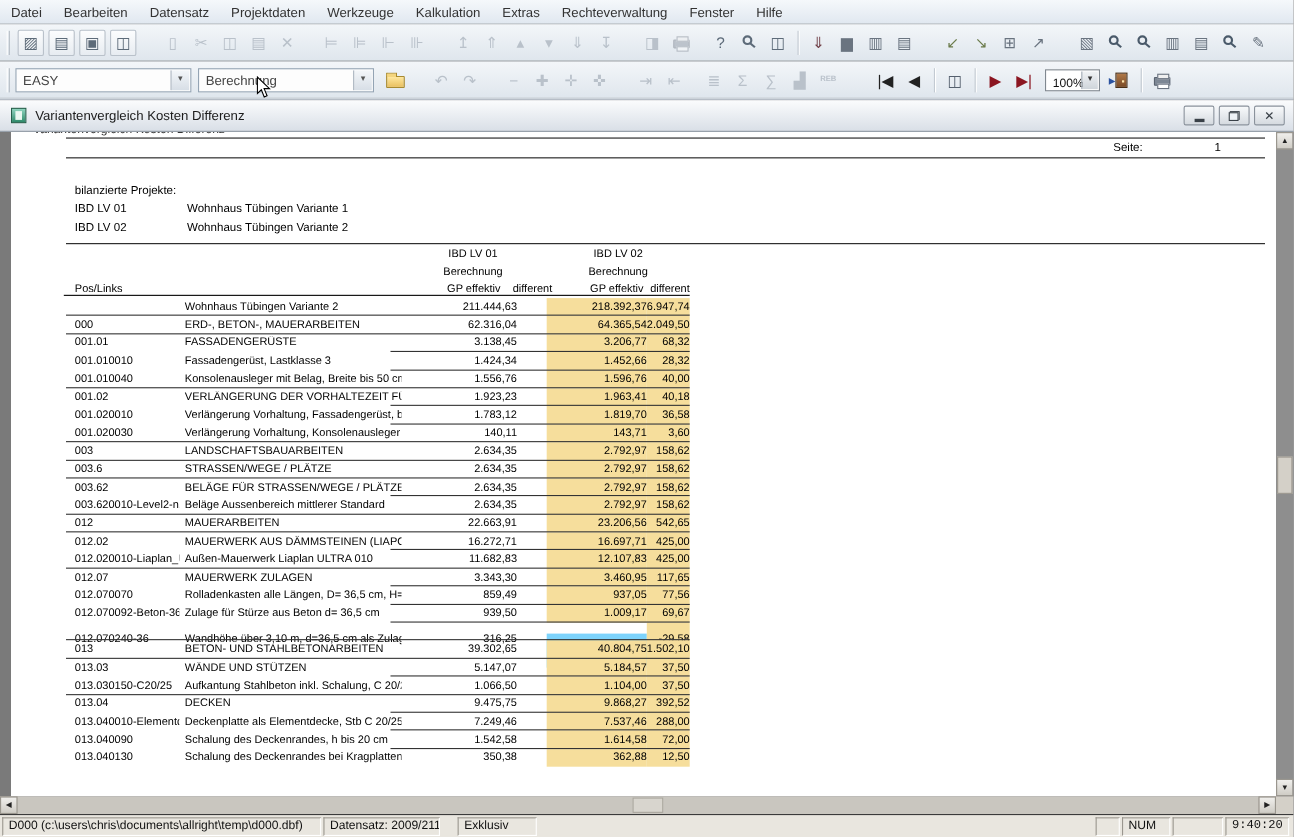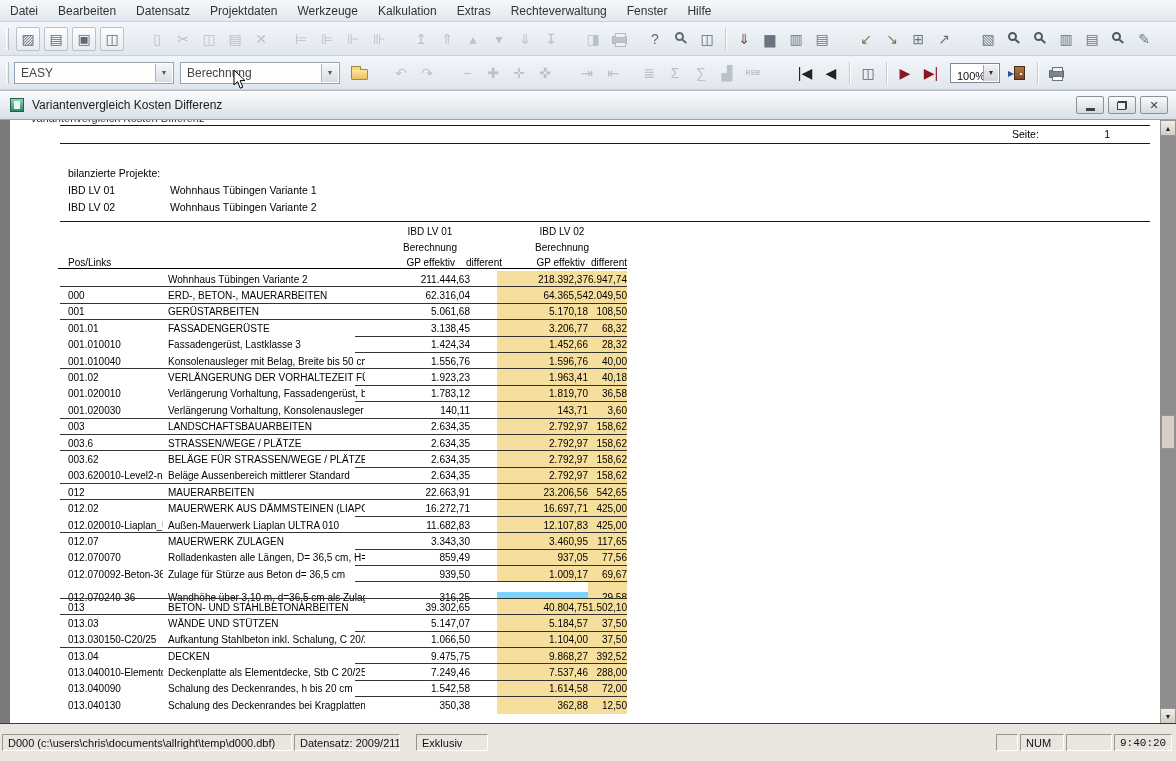--- a/index.html
+++ b/index.html
@@ -117,21 +117,21 @@
   .sbtn { position:absolute; width:16px; height:16px; background:linear-gradient(#f0efec,#cfccc5);
     border:1px solid #9a968e; display:flex; align-items:center; justify-content:center;
     font-size:7px; color:#222; }
   #vs-up { top:0; left:0; } #vs-down { bottom:0; left:0; }
   #hs-left { left:0; top:0; } #hs-right { right:0; top:0; }
   #vs-thumb { position:absolute; left:1px; right:1px; top:295px; height:34px; background:#d4d0c8; border:1px solid #99958d; }
   #hs-thumb { position:absolute; left:575px; width:28px; top:1px; bottom:1px; background:#d8d5ce; border:1px solid #a9a59d; }
   #sb-corner { position:absolute; right:0; bottom:0; width:16px; height:16px; background:#d4d0c8; }
 
   
-  #statusbar { position:absolute; left:0; right:0; bottom:0; height:38px; background:#e9e6df;
+  #statusbar { position:absolute; left:0; right:0; bottom:0; height:21px; background:#e9e6df;
     border-top:1px solid #3a3a3a; display:flex; align-items:center; padding:0 2px; }
   .sb-panel { height:17px; border:1px solid; border-color:#9a968e #ffffff #ffffff #9a968e;
     display:flex; align-items:center; font-size:11px; color:#111; padding:0 5px;
     margin-right:2px; white-space:nowrap; overflow:hidden; }
   #sbp-file { width:290px; } #sbp-rec { width:106px; } #sbp-mode { width:72px;margin-left:14px; }
   #sb-spacer { flex:1; }
   #sbp-a { width:22px; } #sbp-num { width:44px; } #sbp-b { width:46px; } #sbp-time { width:58px;font-family:Liberation Mono, monospace; }
 
   #cursor { position:absolute; left:233px; top:69px; z-index:99; }
 </style>
@@ -323,29 +323,20 @@
         <div class="r-row">
           <div class="c-pos">000</div>
           <div class="c-text">ERD-, BETON-, MAUERARBEITEN</div>
           <div class="c-num">62.316,04</div>
           <div class="c-num"></div>
           <div class="c-num c-hl">64.365,54</div>
           <div class="c-num c-hl">2.049,50</div>
           <div class="sepline full"></div>
         </div>
         <div class="r-row">
-          <div class="c-pos">001</div>
-          <div class="c-text">GERÜSTARBEITEN</div>
-          <div class="c-num">5.061,68</div>
-          <div class="c-num"></div>
-          <div class="c-num c-hl">5.170,18</div>
-          <div class="c-num c-hl">108,50</div>
-          <div class="sepline full"></div>
-        </div>
-        <div class="r-row">
           <div class="c-pos">001.01</div>
           <div class="c-text">FASSADENGERÜSTE</div>
           <div class="c-num">3.138,45</div>
           <div class="c-num"></div>
           <div class="c-num c-hl">3.206,77</div>
           <div class="c-num c-hl">68,32</div>
           <div class="sepline num"></div>
         </div>
         <div class="r-row">
           <div class="c-pos">001.010010</div>

